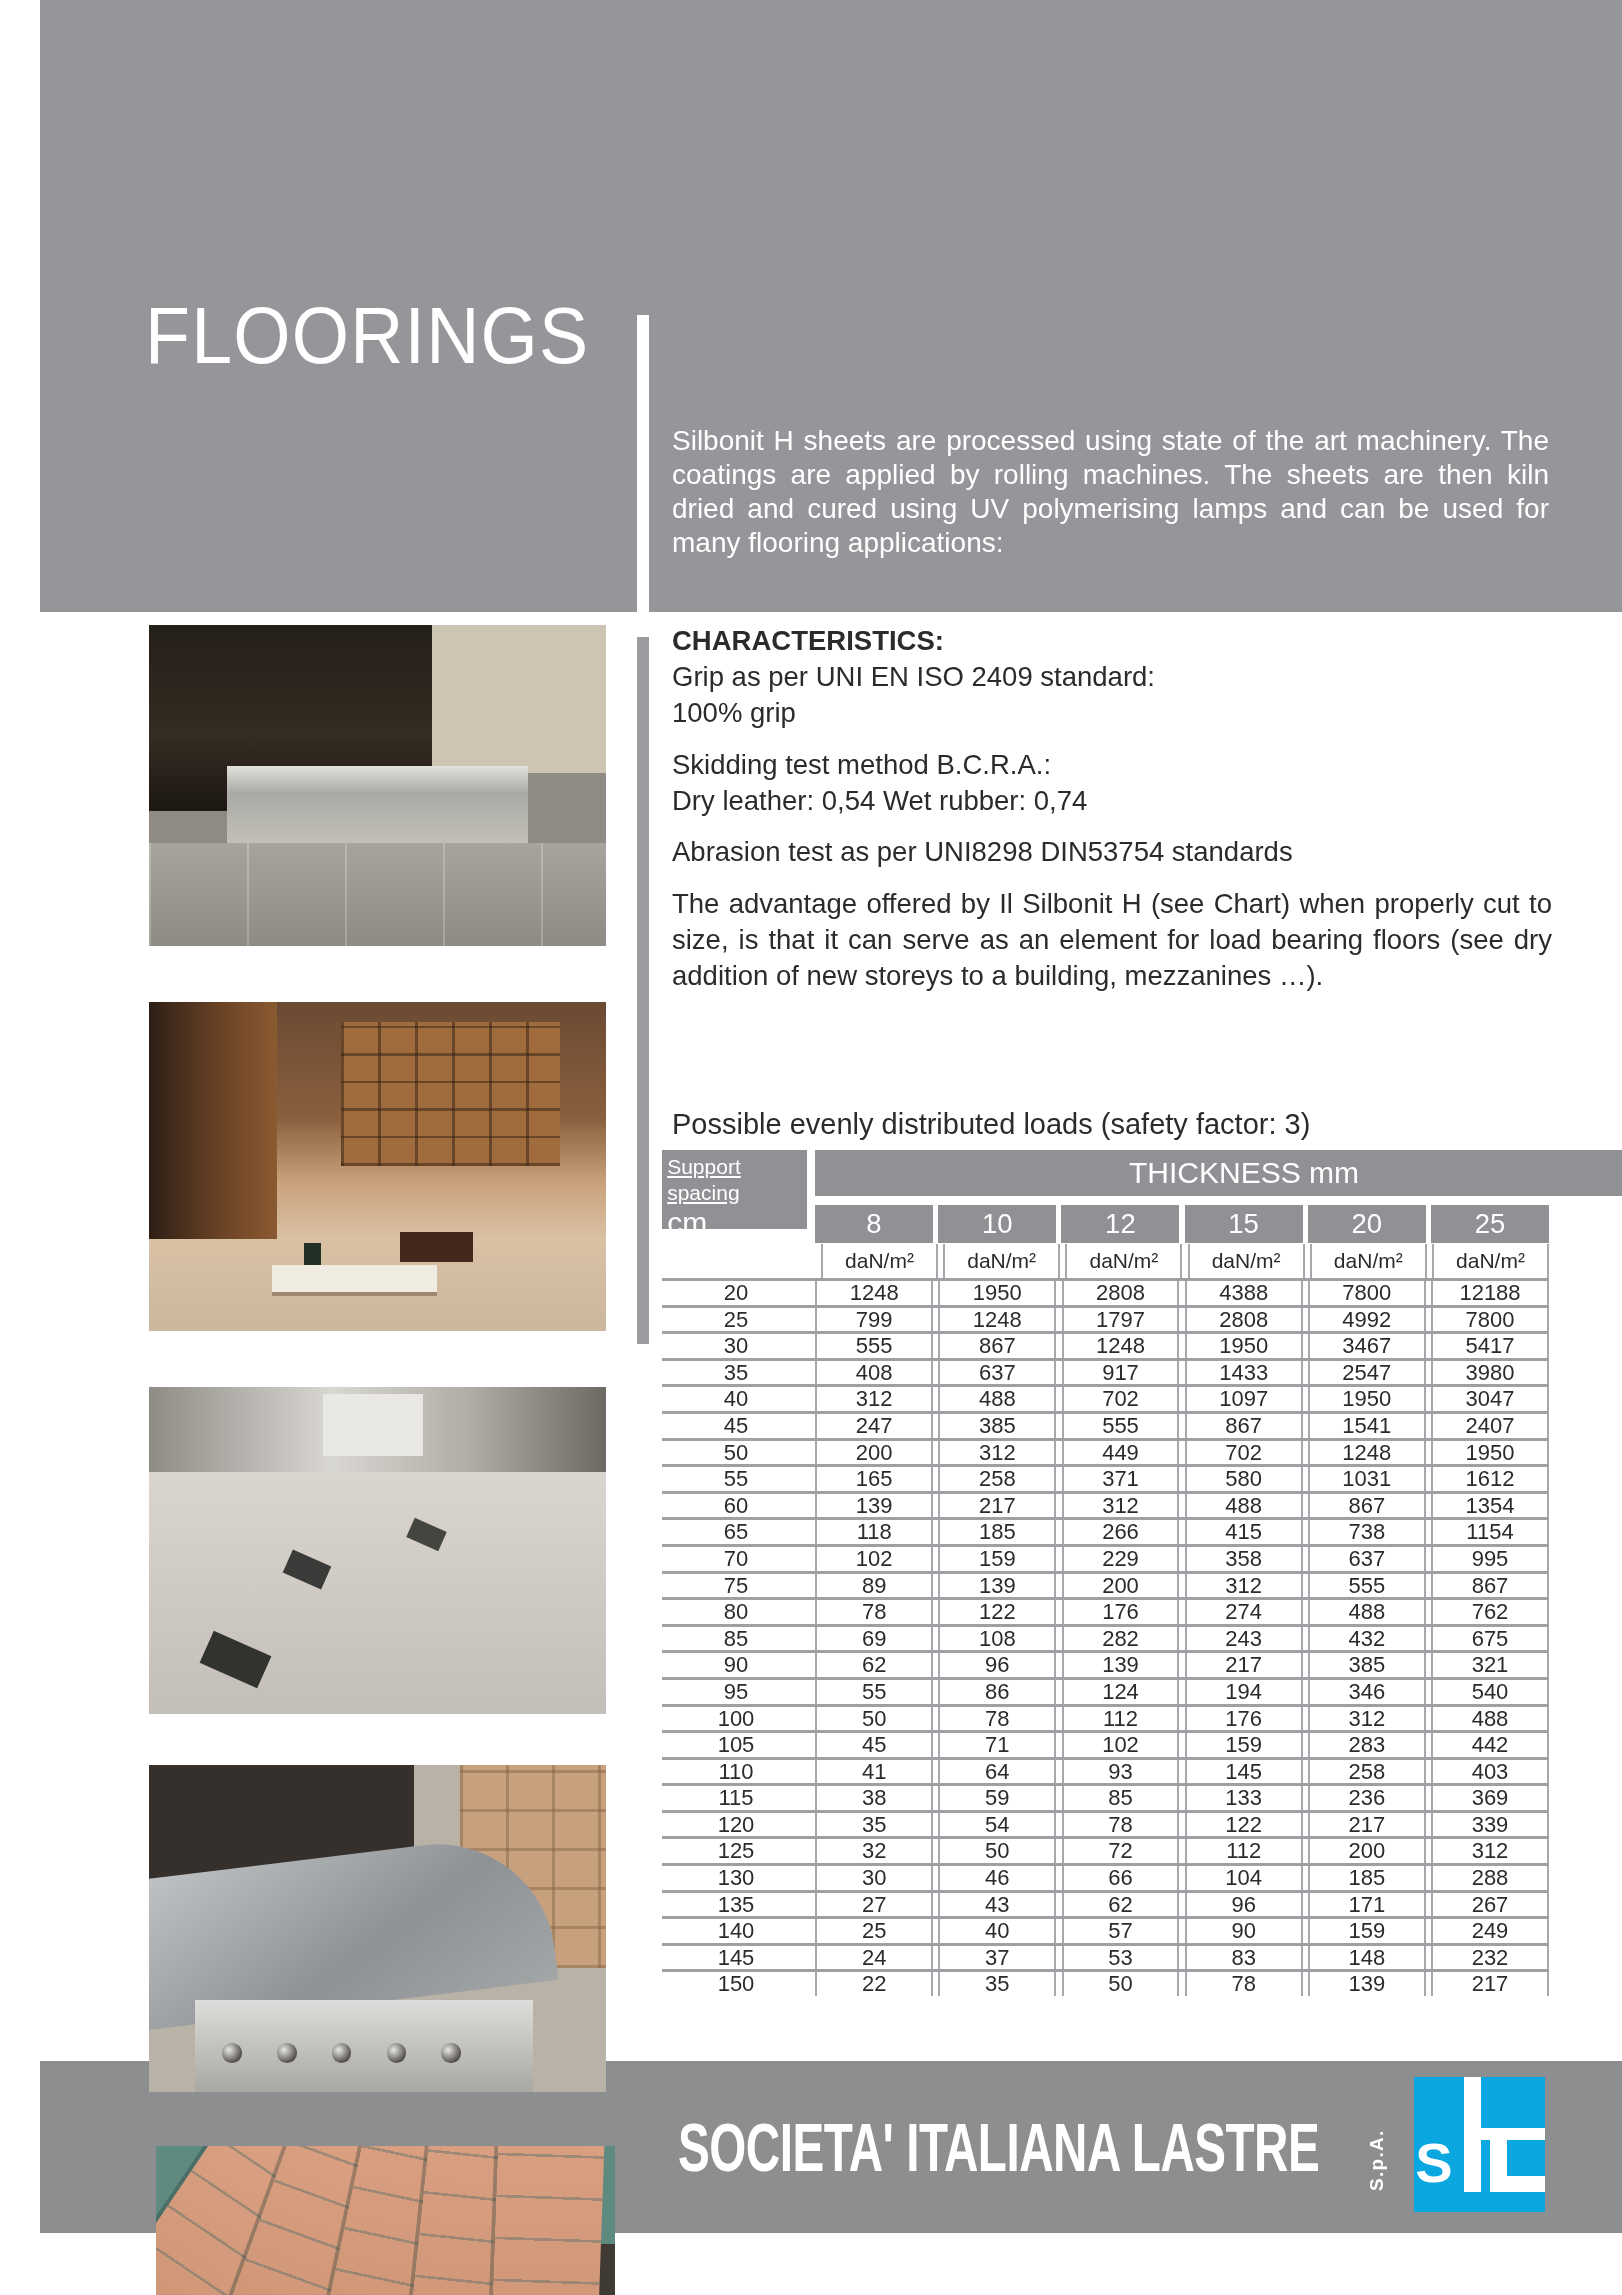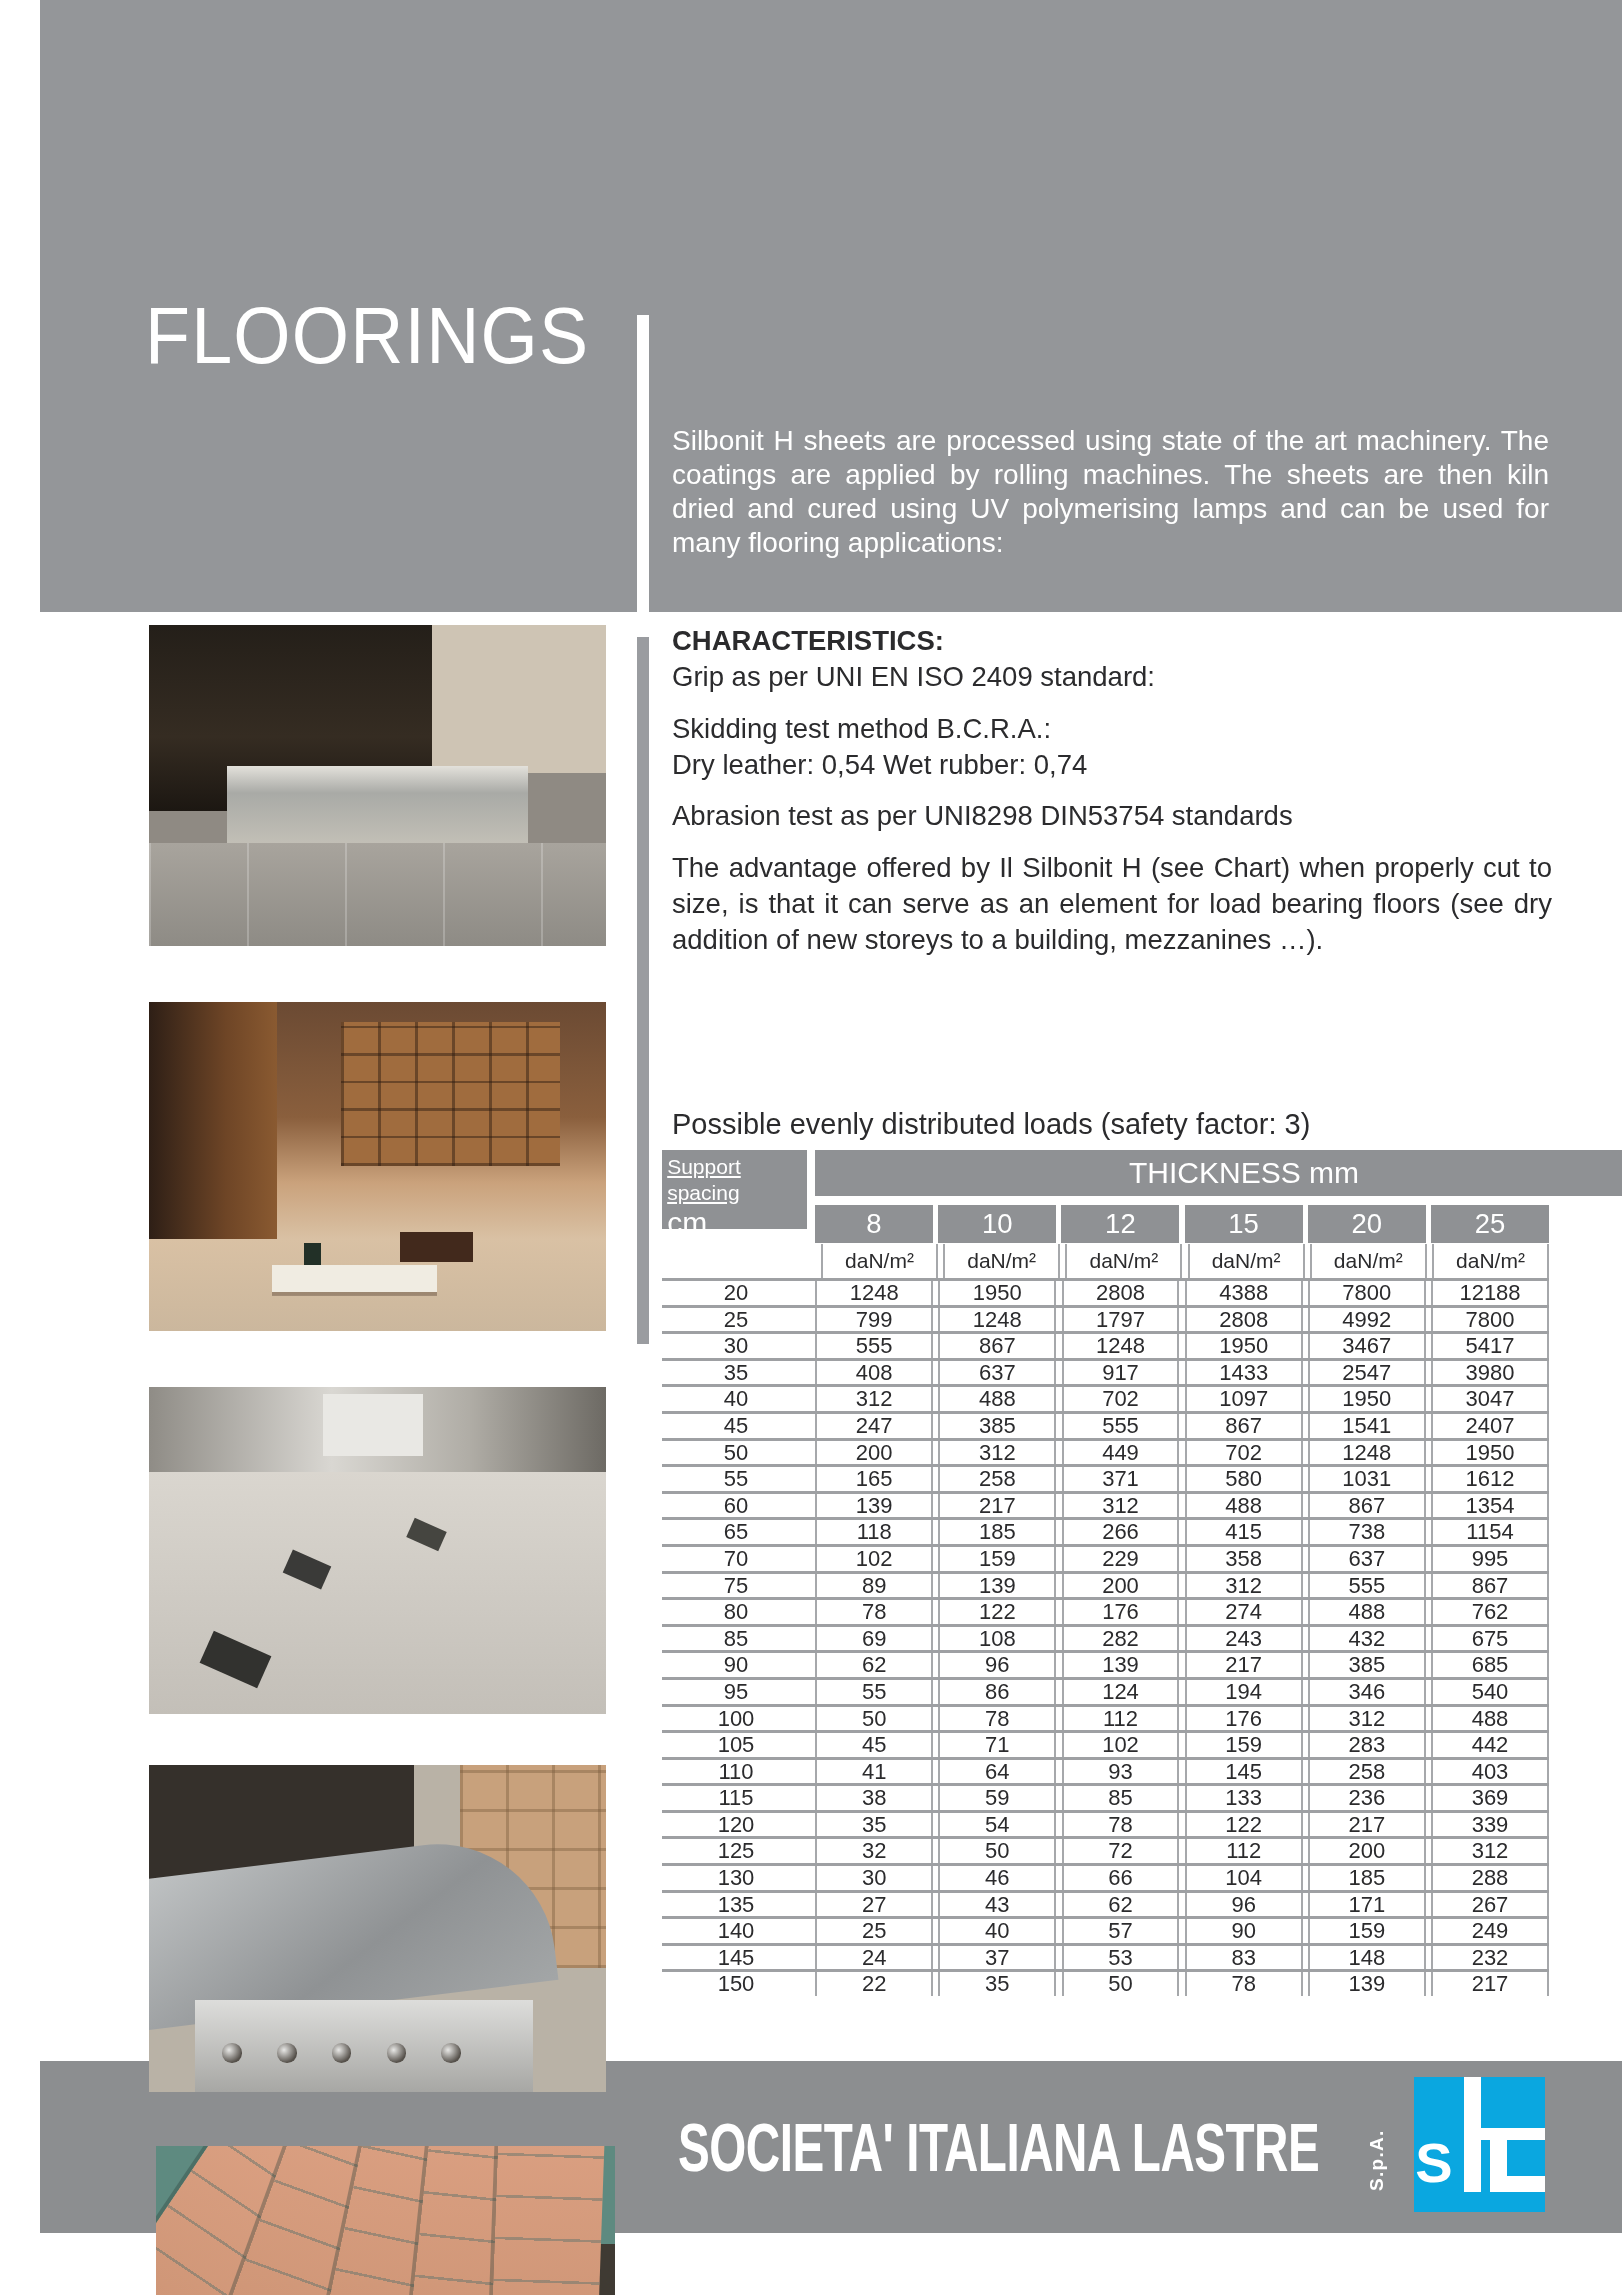--- a/index.html
+++ b/index.html
@@ -130,20 +130,21 @@
 
   <div class="header-band"></div>
   <div class="page-title">FLOORINGS</div>
   <div class="title-bar"></div>
   <div class="gray-rule"></div>
   <div class="intro">Silbonit H sheets are processed using state of the art machinery. The coatings are applied by rolling machines. The sheets are then kiln dried and cured using UV polymerising lamps and can be used for many flooring applications:</div>
 
   <div class="chars">
     <p class="bold">CHARACTERISTICS:</p>
     <p>Grip as per UNI EN ISO 2409 standard:</p>
+    <p>100% grip</p>
     <p class="gap">Skidding test method B.C.R.A.:</p>
     <p>Dry leather: 0,54 Wet rubber: 0,74</p>
     <p class="gap">Abrasion test as per UNI8298 DIN53754 standards</p>
     <p class="gap just">The advantage offered by Il Silbonit H (see Chart) when properly cut to size, is that it can serve as an element for load bearing floors (see dry addition of new storeys to a building, mezzanines …).</p>
   </div>
 
   <div class="tbl-title">Possible evenly distributed loads (safety factor: 3)</div>
   <div class="tbl">
     <div class="corner">
       <span class="l1">Support spacing</span>
@@ -293,21 +294,21 @@
           <div class="c-data">432</div>
           <div class="c-data">675</div>
         </div>
         <div class="trow">
           <div class="c-spacing">90</div>
           <div class="c-data">62</div>
           <div class="c-data">96</div>
           <div class="c-data">139</div>
           <div class="c-data">217</div>
           <div class="c-data">385</div>
-          <div class="c-data">685</div>
+          <div class="c-data">321</div>
         </div>
         <div class="trow">
           <div class="c-spacing">95</div>
           <div class="c-data">55</div>
           <div class="c-data">86</div>
           <div class="c-data">124</div>
           <div class="c-data">194</div>
           <div class="c-data">346</div>
           <div class="c-data">540</div>
         </div>

